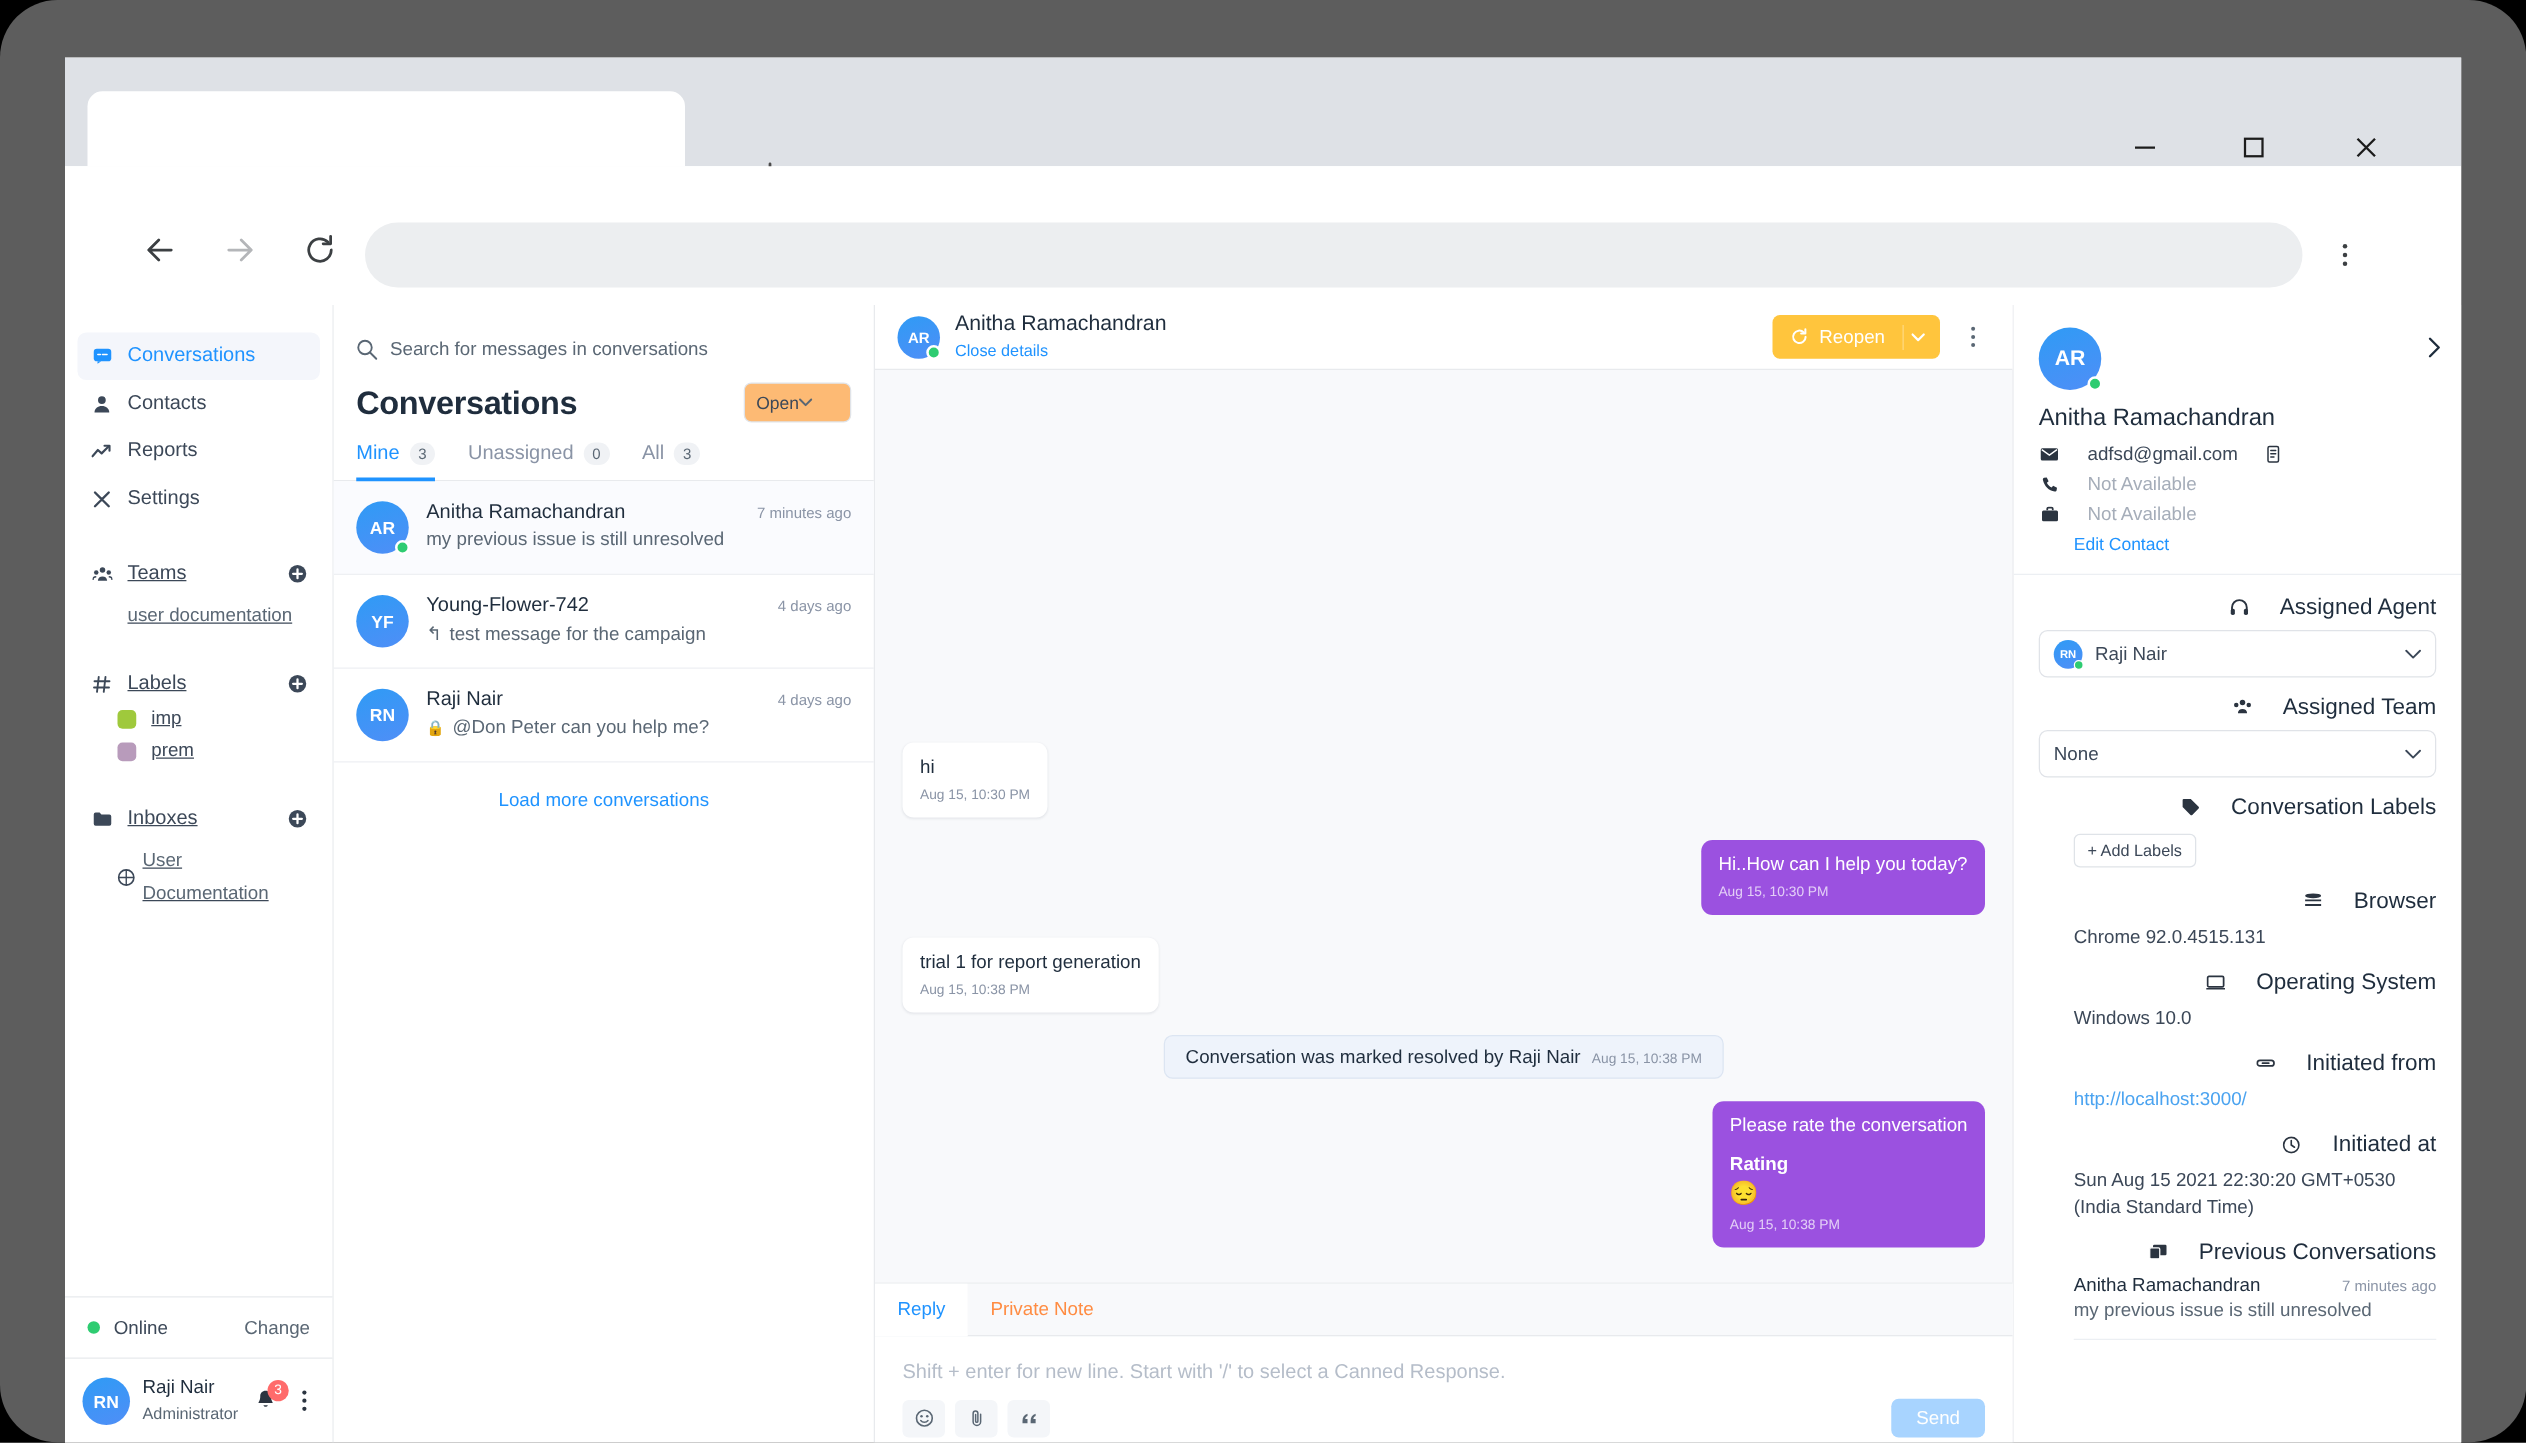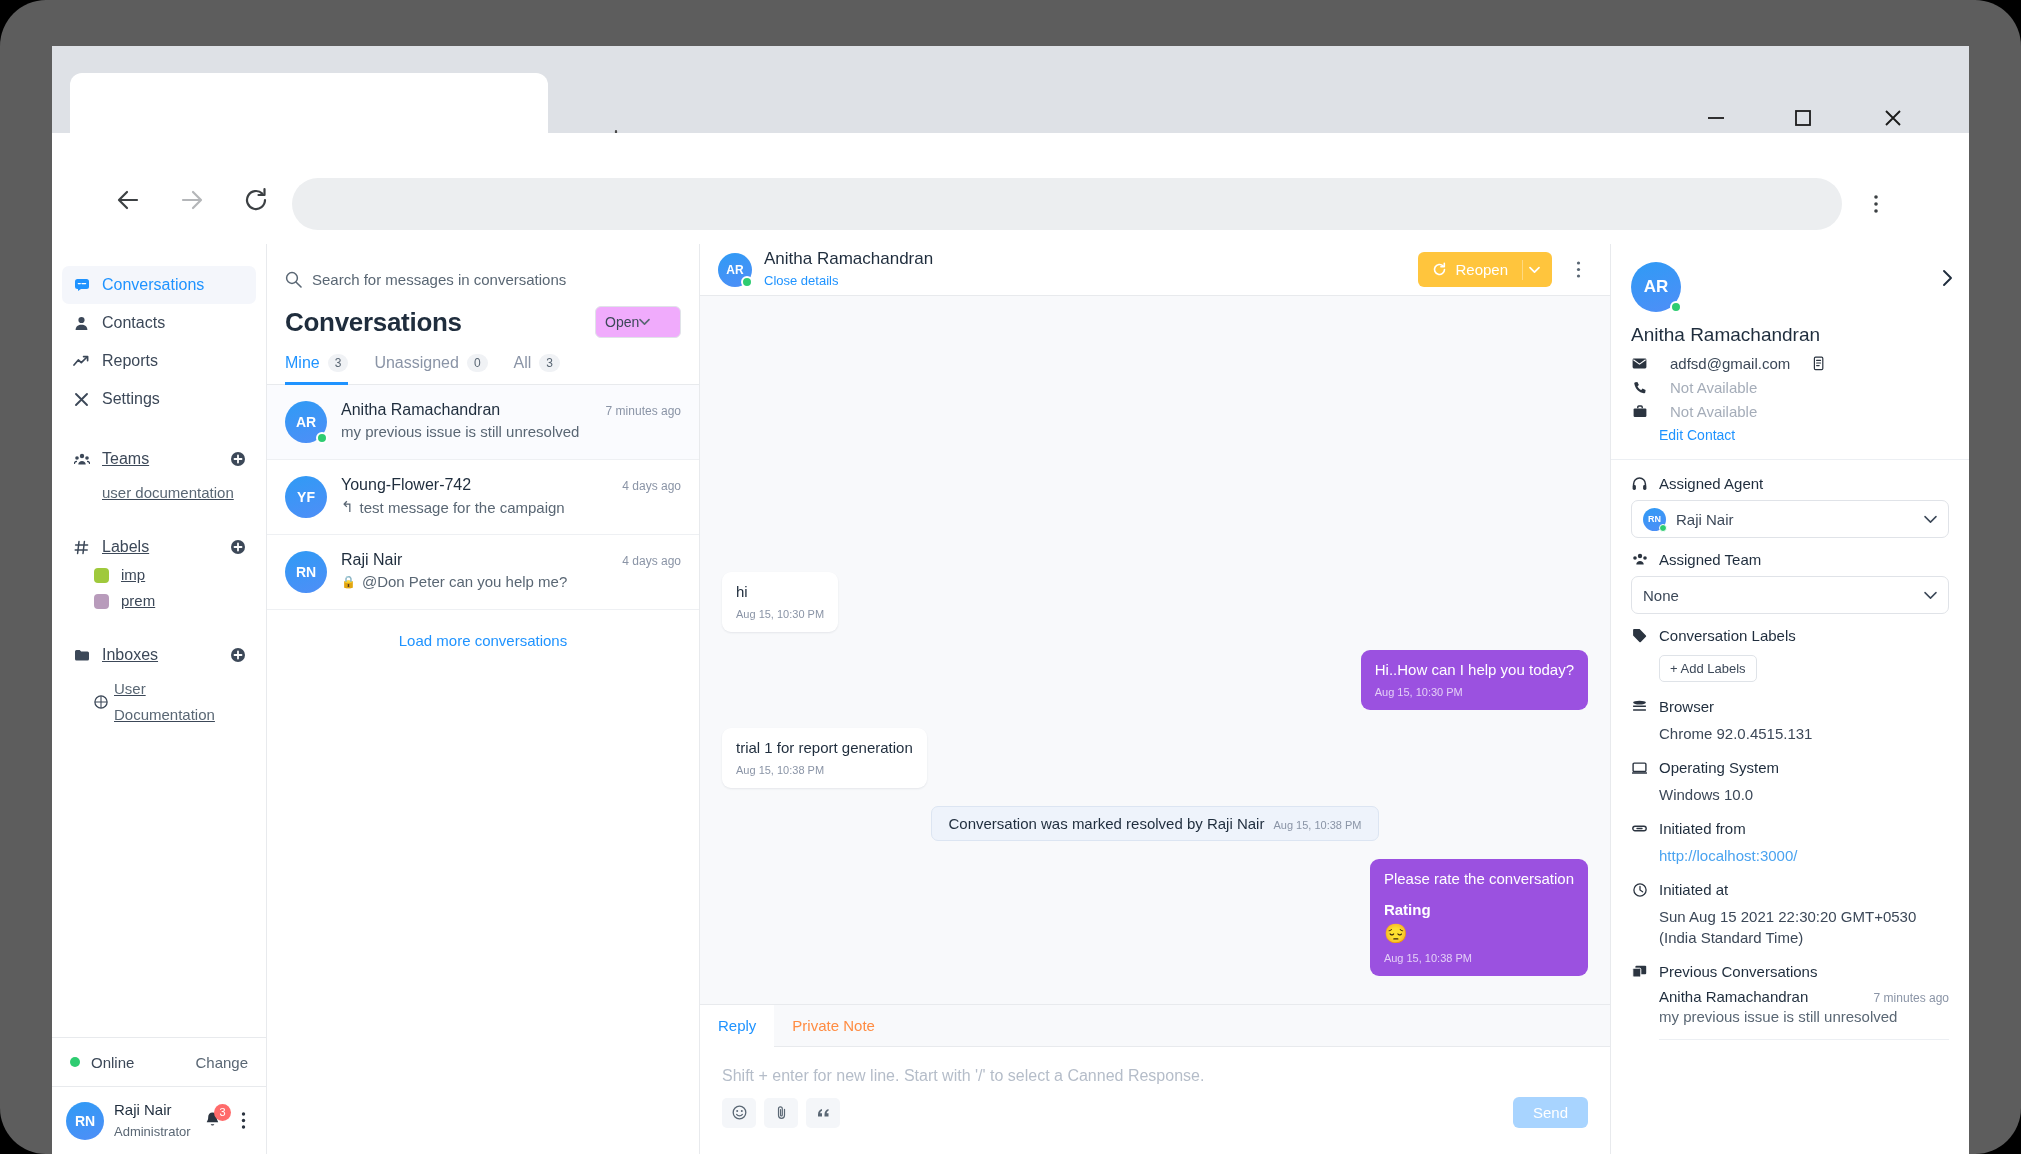--- a/index.html
+++ b/index.html
@@ -84,21 +84,21 @@
   #user-kebab { width:18px; display:flex; justify-content:center; }
 
   
   #convlist { width:433px; height:910px; background:#fff; border-right:1px solid #e8eaed;
     flex:none; position:relative; }
   #search { display:flex; align-items:center; gap:10px; height:46px; padding:0 18px; margin-top:12px; }
   #search-ph { font-size:15px; color:#5a6774; }
   #conv-head { display:flex; align-items:center; padding:0 18px; margin-top:4px; }
   #conv-title { font-size:26px; font-weight:700; color:#1f2d3d; flex:1; letter-spacing:-0.3px; }
   #conv-filter { width:86px; height:32px; border:1px solid #e0e3e8; border-radius:6px;
-    background:#f0abfc; display:flex; align-items:center; padding:0 9px; font-size:14px; color:#3c4858; }
+    background:#fdba74; display:flex; align-items:center; padding:0 9px; font-size:14px; color:#3c4858; }
   #conv-filter span { flex:1; }
   #tabs { display:flex; gap:26px; padding:0 18px; margin-top:16px;
     border-bottom:1px solid #e8eaed; }
   .tab { display:flex; align-items:center; gap:8px; padding-bottom:12px; font-size:16px;
     color:#8a94a6; position:relative; }
   .tab.active { color:#1f93ff; }
   .tab.active::after { content:""; position:absolute; left:0; right:0; bottom:-1px; height:3px; background:#1f93ff; }
   .tab .cnt { background:#f0f2f5; color:#5a6774; font-size:12px; border-radius:10px;
     padding:1px 7px; line-height:16px; }
   .conv-item { display:flex; gap:14px; padding:16px 18px; border-bottom:1px solid #eef0f3; align-items:flex-start; }
@@ -144,41 +144,41 @@
   .sys .ts { font-size:11px; color:#8a94a6; }
   .rating-title { font-weight:700; margin-top:11px; font-size:15px; }
   .rating-emoji { font-size:19px; margin-top:3px; line-height:1.2; }
 
   #composer { background:#fff; border-top:1px solid #e8eaed; flex:none; }
   #comp-tabs { display:flex; height:42px; border-bottom:1px solid #e8eaed; background:#f8f9fb; }
   .comp-tab { display:flex; align-items:center; padding:0 18px; font-size:15px; color:#8a94a6; }
   .comp-tab.active { background:#fff; color:#1f93ff; border-bottom:2px solid #fff; margin-bottom:-1px; }
   .comp-tab.note { color:#ff8c42; }
   #comp-input { padding:20px 22px 8px 22px; font-size:16px; color:#b5bdc9; }
-  #comp-bar { display:flex; align-items:center; padding:4px 22px 26px 22px; gap:8px; }
+  #comp-bar { display:flex; align-items:center; padding:4px 22px 4px 22px; gap:8px; }
   .comp-ico { width:34px; height:30px; background:#f4f6f9; border-radius:5px;
     display:flex; align-items:center; justify-content:center; font-size:14px; color:#5a6774; }
   #comp-spacer { flex:1; }
   #send-btn { background:#a8d4ff; color:#fff; font-size:15px; border-radius:6px;
     padding:7px 20px; }
 
   
   #contact { width:358px; height:910px; background:#fff; flex:none;
     position:relative; padding:18px 20px 0 20px; overflow:hidden; }
   #collapse { position:absolute; right:10px; top:22px; width:24px; height:24px;
     display:flex; align-items:center; justify-content:center; }
   #c-av { width:50px; height:50px; font-size:17px; margin-bottom:12px; }
   #c-name { font-size:19px; color:#1f2d3d; margin-bottom:9px; }
   .c-line { display:flex; align-items:center; gap:22px; font-size:15px; margin-bottom:7px; }
   .c-line .ico { width:17px; display:flex; justify-content:center; flex:none; color:#3c4858; }
   .c-muted { color:#a5adb9; }
   #edit-contact { color:#1f93ff; font-size:14px; margin:5px 0 16px 28px; }
   .hr { height:1px; background:#eceff3; margin:0 -20px 15px -20px; }
-  .sect-head { display:flex; align-items:center; gap:11px; font-size:15px;
-    color:#1f2d3d; margin-bottom:8px; }
+  .sect-head { display:flex; align-items:center; gap:24px; font-size:18px;
+    color:#1f2d3d; margin-bottom:8px;justify-content:flex-end; }
   .sect-head .ico { width:17px; display:flex; justify-content:center; flex:none; }
   .sel-box { height:38px; border:1px solid #e0e3e8; border-radius:7px; display:flex;
     align-items:center; padding:0 11px; gap:10px; font-size:15px; color:#3c4858;
     margin-bottom:13px; }
   .sel-box .grow { flex:1; }
   .mini-av { width:23px; height:23px; font-size:9px; }
   .mini-dot { position:absolute; right:-1px; bottom:-1px; width:8px; height:8px;
     border-radius:50%; background:#2ecc71; border:1.5px solid #fff; }
   #add-labels { display:inline-block; border:1px solid #dfe3e8; border-radius:5px;
     padding:5px 10px; font-size:13px; color:#3c4858; margin:3px 0 16px 28px; }

